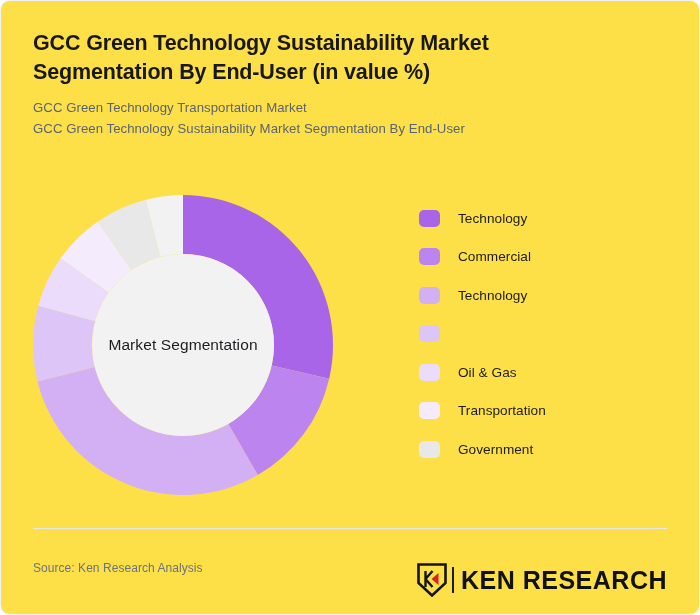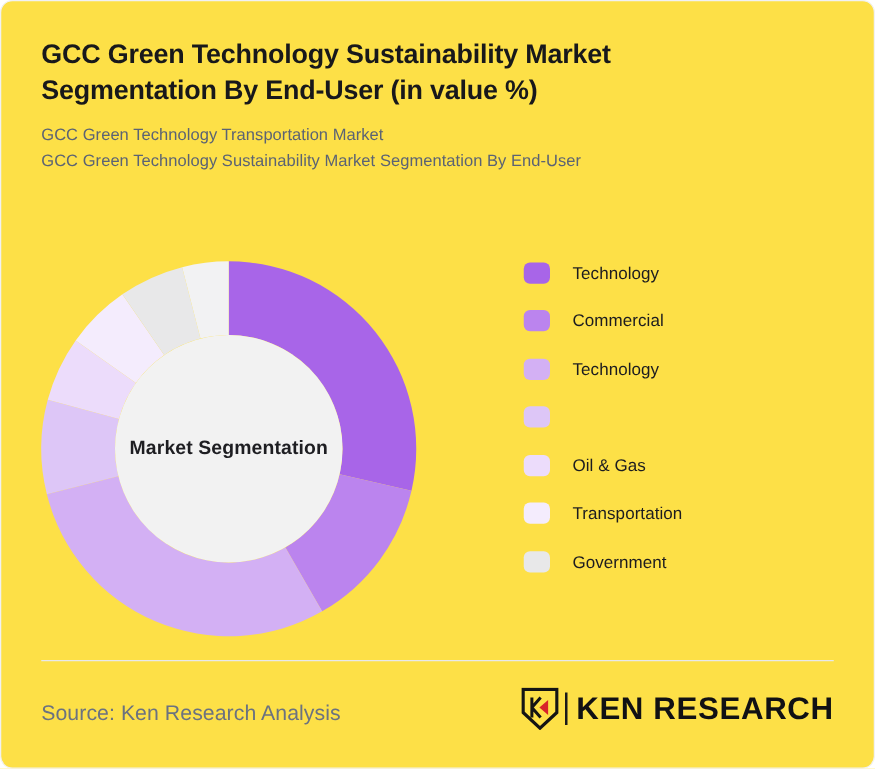--- a/index.html
+++ b/index.html
@@ -26,21 +26,21 @@
     max-width:560px;
   }
   .subs{margin-top:12px;}
   .sub{
     font-size:13.2px;color:#5b6374;line-height:1.56;
     letter-spacing:0.05px;
   }
 
   
   .plot{position:absolute;left:0;top:180px;width:700px;height:330px;}
-  .donut-wrap{position:absolute;left:32px;top:28px;width:300px;height:300px;font-weight:bold;}
+  .donut-wrap{position:absolute;left:32px;top:14px;width:300px;height:300px;}
   .donut-wrap svg{display:block;overflow:visible;}
   .center-label{
     position:absolute;left:0;top:0;width:300px;height:300px;
     display:flex;align-items:center;justify-content:center;
     font-size:15.5px;color:#1e1e22;letter-spacing:0.1px;
     pointer-events:none;
   }
 
   
   .legend{position:absolute;left:418px;top:18px;width:250px;}
@@ -55,24 +55,24 @@
     letter-spacing:0.05px;white-space:nowrap;
   }
 
   
   .divider{
     position:absolute;left:32px;right:32px;top:527px;
     height:1px;background:#e8e8ea;
   }
   .source{
     position:absolute;left:32px;top:560px;
-    font-size:17px;color:#6b7280;letter-spacing:0.05px;
+    font-size:12px;color:#6b7280;letter-spacing:0.05px;
   }
   .brand{
-    position:absolute;right:32px;top:549px;
+    position:absolute;right:32px;top:562px;
     display:flex;align-items:center;
   }
   .brand-mark{width:30px;height:34px;flex:0 0 auto;}
   .brand-sep{
     width:1.6px;height:26px;background:#1a1a1a;
     margin:0 7px 0 5px;flex:0 0 auto;
   }
   .brand-text{
     font-size:25px;font-weight:700;color:#111114;
     letter-spacing:0.5px;line-height:1;

